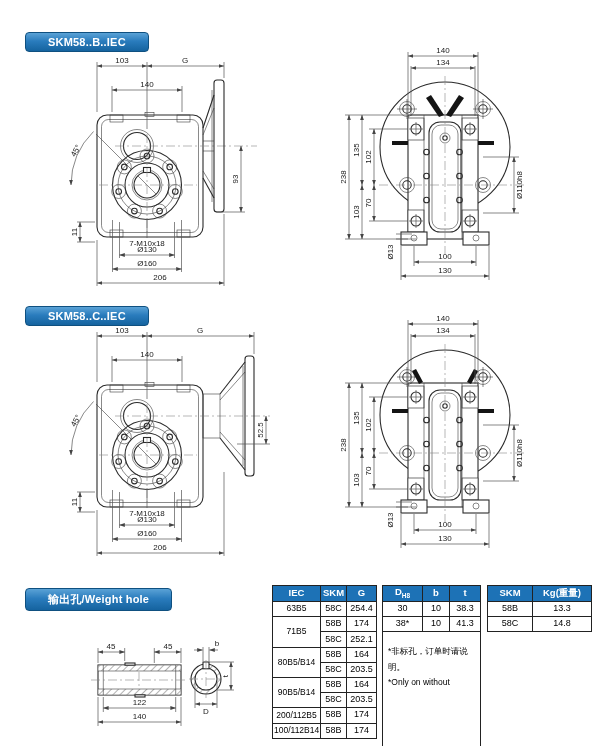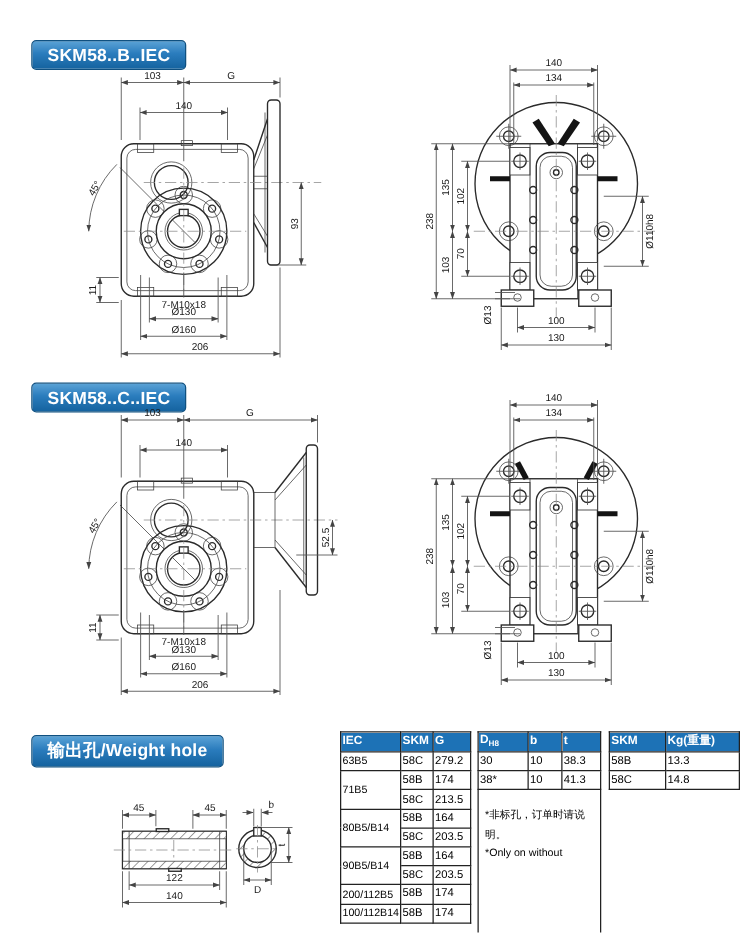--- a/index.html
+++ b/index.html
@@ -1,30 +1,30 @@
 <!DOCTYPE html>
 <html><head>
 <meta charset="utf-8">
 <style>
   html,body{margin:0;padding:0;background:#fff}
   body{width:600px;height:746px;position:relative;font-family:"Liberation Sans",sans-serif;overflow:hidden}
   .abs{position:absolute}
   .chip{position:absolute;background:linear-gradient(180deg,#5aa2d6 0%,#2a7cbd 45%,#15639f 100%);
-        border:1px solid #0f5080;border-radius:4px;color:#fff;font-size:14px;font-weight:bold;
-        padding:3px 12px;white-space:nowrap;letter-spacing:.2px}
+        border:1px solid #0f5080;border-radius:4px;color:#fff;font-size:11px;font-weight:bold;
+        padding:3px 22px;white-space:nowrap;letter-spacing:.2px}
   svg .n{fill:none;stroke:#2b2b2b;stroke-width:1.1}
   svg .nw{fill:#fff;stroke:#2b2b2b;stroke-width:1.1}
   svg .t{fill:none;stroke:#3a3a3a;stroke-width:.6}
   svg .tw{fill:#fff;stroke:#3a3a3a;stroke-width:.7}
   svg .d{fill:none;stroke:#555;stroke-width:.7}
   svg .c{fill:none;stroke:#888;stroke-width:.6;stroke-dasharray:9 3 2 3}
   svg .blk{fill:#141414;stroke:none}
   svg text{font-family:"Liberation Sans",sans-serif;font-size:8px;fill:#1a1a1a;text-anchor:middle}
   table.tb{border-collapse:collapse;table-layout:fixed;position:absolute;background:#fff}
-  table.tb th,table.tb td{border:1px solid #222;font-size:9px;text-align:left;padding:0 1px;
+  table.tb th,table.tb td{border:1px solid #222;font-size:9px;text-align:center;padding:0 1px;
         height:14.2px;line-height:1.1;white-space:nowrap;overflow:hidden}
   table.tb th{background:#1d72b6;color:#fff;font-weight:bold;font-size:9.5px;height:15px}
   table.tb td.c1{font-size:8.5px}
   table.tb td.note{height:100px;vertical-align:top;text-align:left;padding:12px 4px 4px 5px;
         font-size:8.5px;line-height:1.8;white-space:normal}
   sub.h8{font-size:6.5px}
 </style>
 </head>
 <body>
 
@@ -462,30 +462,30 @@
     </colgroup>
   <tbody>
       <tr>
     <th>IEC</th>
     <th>SKM</th>
     <th>G</th>
   </tr>
   <tr>
     <td class="c1">63B5</td>
     <td>58C</td>
-    <td>279.2</td>
+    <td>254.4</td>
   </tr>
   <tr>
     <td class="c1" rowspan="2">71B5</td>
     <td>58B</td>
     <td>174</td>
   </tr>
   <tr>
     <td>58C</td>
-    <td>213.5</td>
+    <td>252.1</td>
   </tr>
   <tr>
     <td class="c1" rowspan="2">80B5/B14</td>
     <td>58B</td>
     <td>164</td>
   </tr>
   <tr>
     <td>58C</td>
     <td>203.5</td>
   </tr>

